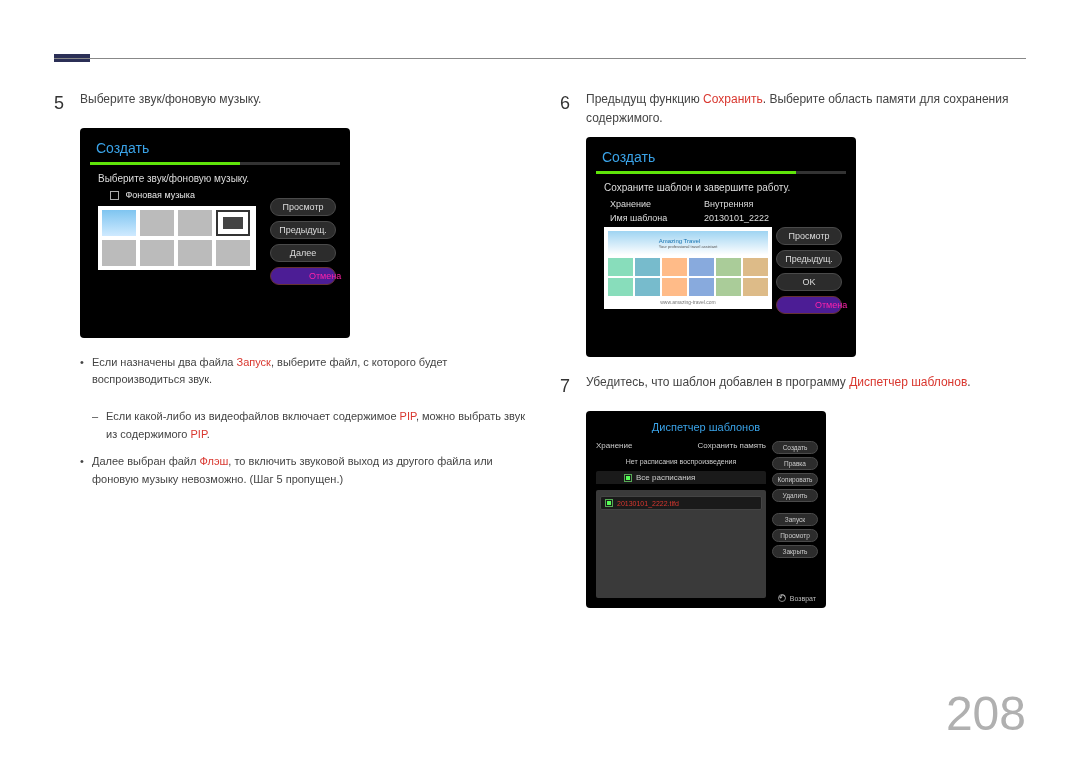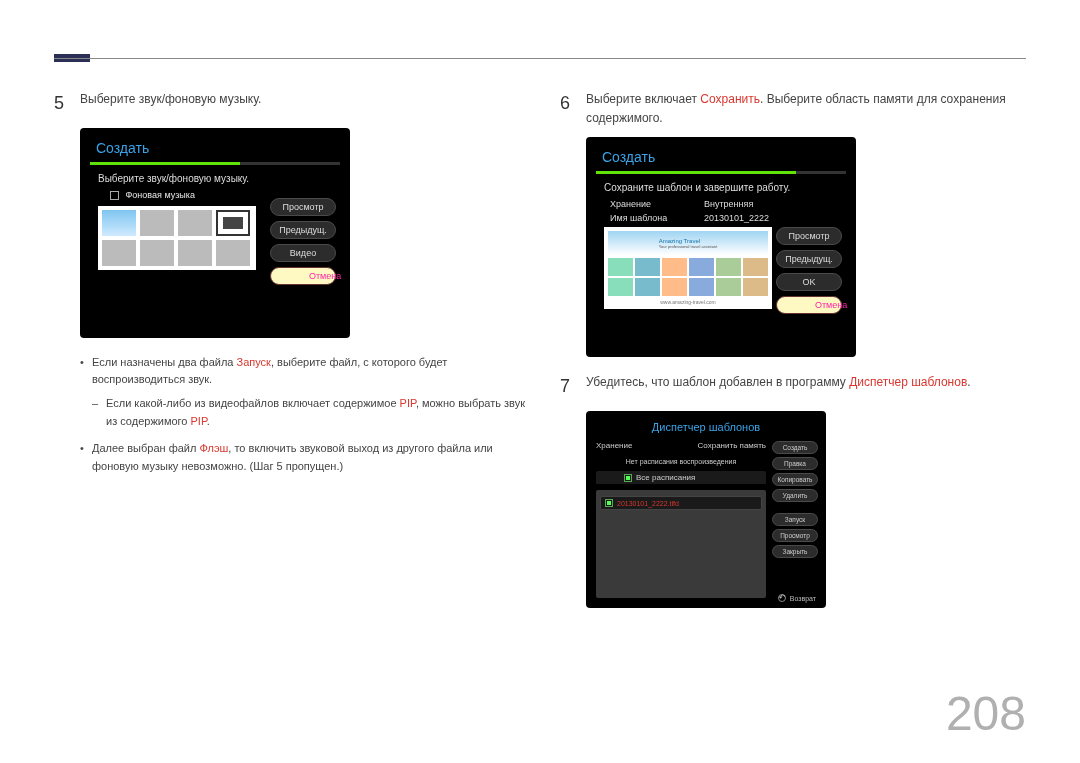--- a/index.html
+++ b/index.html
@@ -57,21 +57,21 @@
   .red { color: #d9372f; font-weight: normal; }
   .bullets {
     margin-top: 12px;
     margin-left: 26px;
     font-size: 11px;
     color: #444;
     line-height: 1.6;
   }
   .bullets li { list-style: none; position: relative; padding-left: 12px; margin-bottom: 10px; }
   .bullets li::before { content: "•"; position: absolute; left: 0; color: #444; }
-  .bullets .sub { list-style: none; padding-left: 14px; position: relative; margin-top: 6px; }
+  .bullets .sub { list-style: none; padding-left: 14px; position: relative; margin-top: 19px; }
   .bullets .sub::before { content: "–"; position: absolute; left: 0; color: #444; }
 
   
   .panel {
     background: #000;
     border-radius: 4px;
     margin: 10px 0 16px 26px;
     color: #e8e8e8;
     font-size: 10px;
     position: relative;
@@ -120,21 +120,21 @@
     width: 66px;
     background: #2c2c2c;
     border: 1px solid #4a4a4a;
     border-radius: 10px;
     color: #ddd;
     font-size: 9px;
     text-align: center;
     padding: 3px 0;
     margin-bottom: 5px;
   }
-  .pbtn.cancel { background: #fef9c3; color: #f2a; border-color: #633; padding-left: 38px; }
+  .pbtn.cancel { background: #4c1d95; color: #f2a; border-color: #633; padding-left: 38px; }
   .btn-col { position: absolute; right: 14px; top: 70px; }
   .btn-col2 { position: absolute; right: 14px; top: 90px; }
 
   .kv { display: flex; gap: 24px; font-size: 9px; color: #ddd; margin-bottom: 4px; margin-left: 6px; }
   .kv .k { width: 70px; }
   .preview-img {
     width: 168px;
     background: #fff;
     padding: 4px;
     margin-top: 4px;
@@ -231,21 +231,21 @@
         <div class="thumb sel"></div>
         <div class="thumb"></div>
         <div class="thumb"></div>
         <div class="thumb"></div>
         <div class="thumb"></div>
       </div>
     </div>
     <div class="btn-col">
       <div class="pbtn">Просмотр</div>
       <div class="pbtn">Предыдущ.</div>
-      <div class="pbtn">Видео</div>
+      <div class="pbtn">Далее</div>
       <div class="pbtn cancel">Отмена</div>
     </div>
   </div>
 
   <ul class="bullets">
     <li>
       <span>Если назначены два файла </span><span class="red">Запуск</span><span>, выберите файл, с которого будет воспроизводиться звук.</span>
       <div class="sub">
         <span>Если какой-либо из видеофайлов включает содержимое </span><span class="red">PIP</span><span>, можно выбрать звук из содержимого </span><span class="red">PIP</span><span>.</span>
       </div>
@@ -253,21 +253,21 @@
     <li>
       <span>Далее выбран файл </span><span class="red">Флэш</span><span>, то включить звуковой выход из другого файла или фоновую музыку невозможно. (Шаг 5 пропущен.)</span>
     </li>
   </ul>
 </div>
 
 <div class="col-right">
   <div class="step-row">
     <div class="step-num">6</div>
     <div>
-      <span>Выберите включает </span><span class="red">Сохранить</span><span>. Выберите область памяти для сохранения содержимого.</span>
+      <span>Предыдущ функцию </span><span class="red">Сохранить</span><span>. Выберите область памяти для сохранения содержимого.</span>
     </div>
   </div>
 
   <div class="panel" style="width:270px;height:220px;">
     <div class="title">Создать</div>
     <div class="greenbar2"></div>
     <div class="body">
       <div class="subhdr">Сохраните шаблон и завершите работу.</div>
       <div class="kv">
         <span class="k">Хранение</span>

